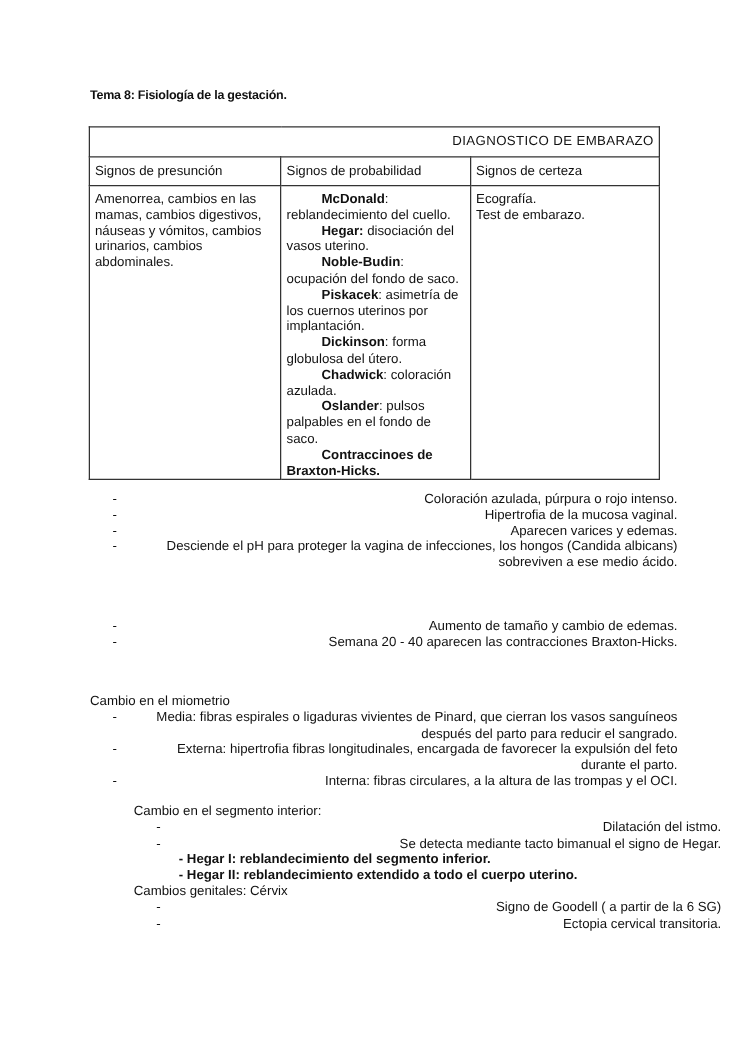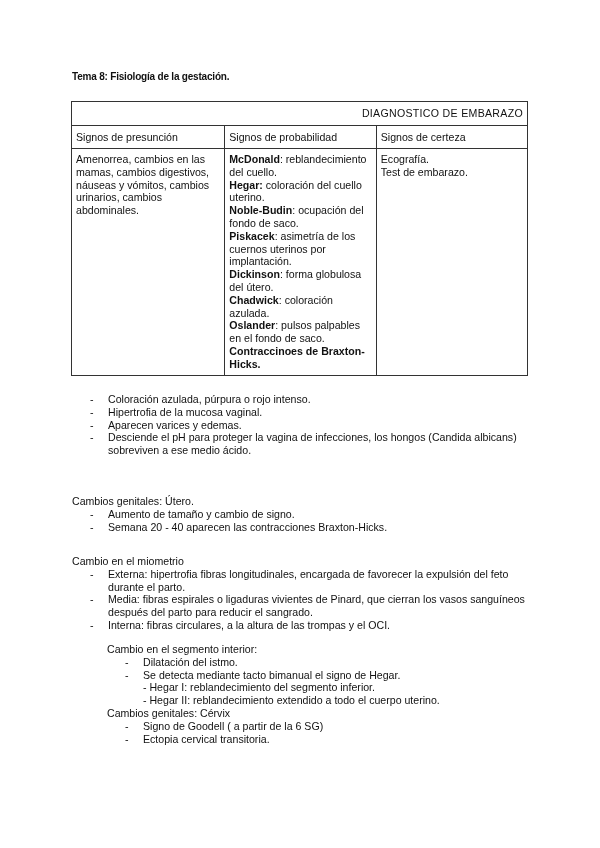--- a/index.html
+++ b/index.html
@@ -19,50 +19,50 @@
     }
     table.diag td, table.diag th {
       border: 1.3px solid #333; padding: 0 4px; vertical-align: top; font-weight: normal; text-align: left;
     }
     table.diag th.head {
       text-align: right; height: 23px; vertical-align: middle; letter-spacing: 0.3px;
     }
     table.diag td.colhead { height: 22px; vertical-align: middle; }
     table.diag td.body { padding-top: 4px; height: 222px; }
     .c1 { width: 145px; margin-left: 28px; } .c2 { width: 143px; } .c3 { width: 143px; }
-    .sign-line b { font-weight: bold; }
+    .sign-line b { font-weight: bold; margin-left: 28px; }
     .sec { position: absolute; left: 72px; width: 470px; }
     .sec-title { margin: 0; }
     ul.dash { list-style: none; margin: 0; padding: 0; }
-    ul.dash li { position: relative; padding-left: 36px; }
+    ul.dash li { position: relative; padding-left: 36px; text-align: right; }
     ul.dash li::before {
       content: "-"; position: absolute; left: 18px; top: 0;
     }
-    .sub { padding-left: 36px; }
+    .sub { padding-left: 36px; font-weight: bold; }
   </style>
 </head>
 <body>
 
 <div class="title">Tema 8: Fisiología de la gestación.</div>
 
 <table class="diag">
   <tbody>
       <tr>
     <th class="head" colspan="3">DIAGNOSTICO DE EMBARAZO</th>
   </tr>
   <tr>
     <td class="colhead c1">Signos de presunción</td>
     <td class="colhead c2">Signos de probabilidad</td>
     <td class="colhead c3">Signos de certeza</td>
   </tr>
   <tr>
     <td class="body c1">Amenorrea, cambios en las mamas, cambios digestivos, náuseas y vómitos, cambios urinarios, cambios abdominales.</td>
     <td class="body c2">
       <div class="sign-line"><b>McDonald</b><span>: reblandecimiento del cuello.</span></div>
-      <div class="sign-line"><b>Hegar:</b><span> coloración del cuello uterino.</span></div>
+      <div class="sign-line"><b>Hegar:</b><span> disociación del vasos uterino.</span></div>
       <div class="sign-line"><b>Noble-Budin</b><span>: ocupación del fondo de saco.</span></div>
       <div class="sign-line"><b>Piskacek</b><span>: asimetría de los cuernos uterinos por implantación.</span></div>
       <div class="sign-line"><b>Dickinson</b><span>: forma globulosa del útero.</span></div>
       <div class="sign-line"><b>Chadwick</b><span>: coloración azulada.</span></div>
       <div class="sign-line"><b>Oslander</b><span>: pulsos palpables en el fondo de saco.</span></div>
       <div class="sign-line"><b>Contraccinoes de Braxton-Hicks.</b><span></span></div>
     </td>
     <td class="body c3">
       <div>Ecografía.</div>
       <div>Test de embarazo.</div>
@@ -74,32 +74,31 @@
 <div class="sec" style="top:393px;">
   <ul class="dash">
     <li>Coloración azulada, púrpura o rojo intenso.</li>
     <li>Hipertrofia de la mucosa vaginal.</li>
     <li>Aparecen varices y edemas.</li>
     <li>Desciende el pH para proteger la vagina de infecciones, los hongos (Candida albicans) sobreviven a ese medio ácido.</li>
   </ul>
 </div>
 
 <div class="sec" style="top:495px;">
-  <div class="sec-title">Cambios genitales: Útero.</div>
   <ul class="dash">
-    <li>Aumento de tamaño y cambio de signo.</li>
+    <li>Aumento de tamaño y cambio de edemas.</li>
     <li>Semana 20 - 40 aparecen las contracciones Braxton-Hicks.</li>
   </ul>
 </div>
 
 <div class="sec" style="top:555px;">
   <div class="sec-title">Cambio en el miometrio</div>
   <ul class="dash">
+    <li>Media: fibras espirales o ligaduras vivientes de Pinard, que cierran los vasos sanguíneos después del parto para reducir el sangrado.</li>
     <li>Externa: hipertrofia fibras longitudinales, encargada de favorecer la expulsión del feto durante el parto.</li>
-    <li>Media: fibras espirales o ligaduras vivientes de Pinard, que cierran los vasos sanguíneos después del parto para reducir el sangrado.</li>
     <li>Interna: fibras circulares, a la altura de las trompas y el OCI.</li>
   </ul>
 </div>
 
 <div class="sec" style="top:643px;margin-left:35px;">
   <div class="sec-title">Cambio  en el segmento interior:</div>
   <ul class="dash">
     <li>Dilatación del istmo.</li>
     <li>Se detecta mediante tacto bimanual el signo de Hegar.</li>
   </ul>

